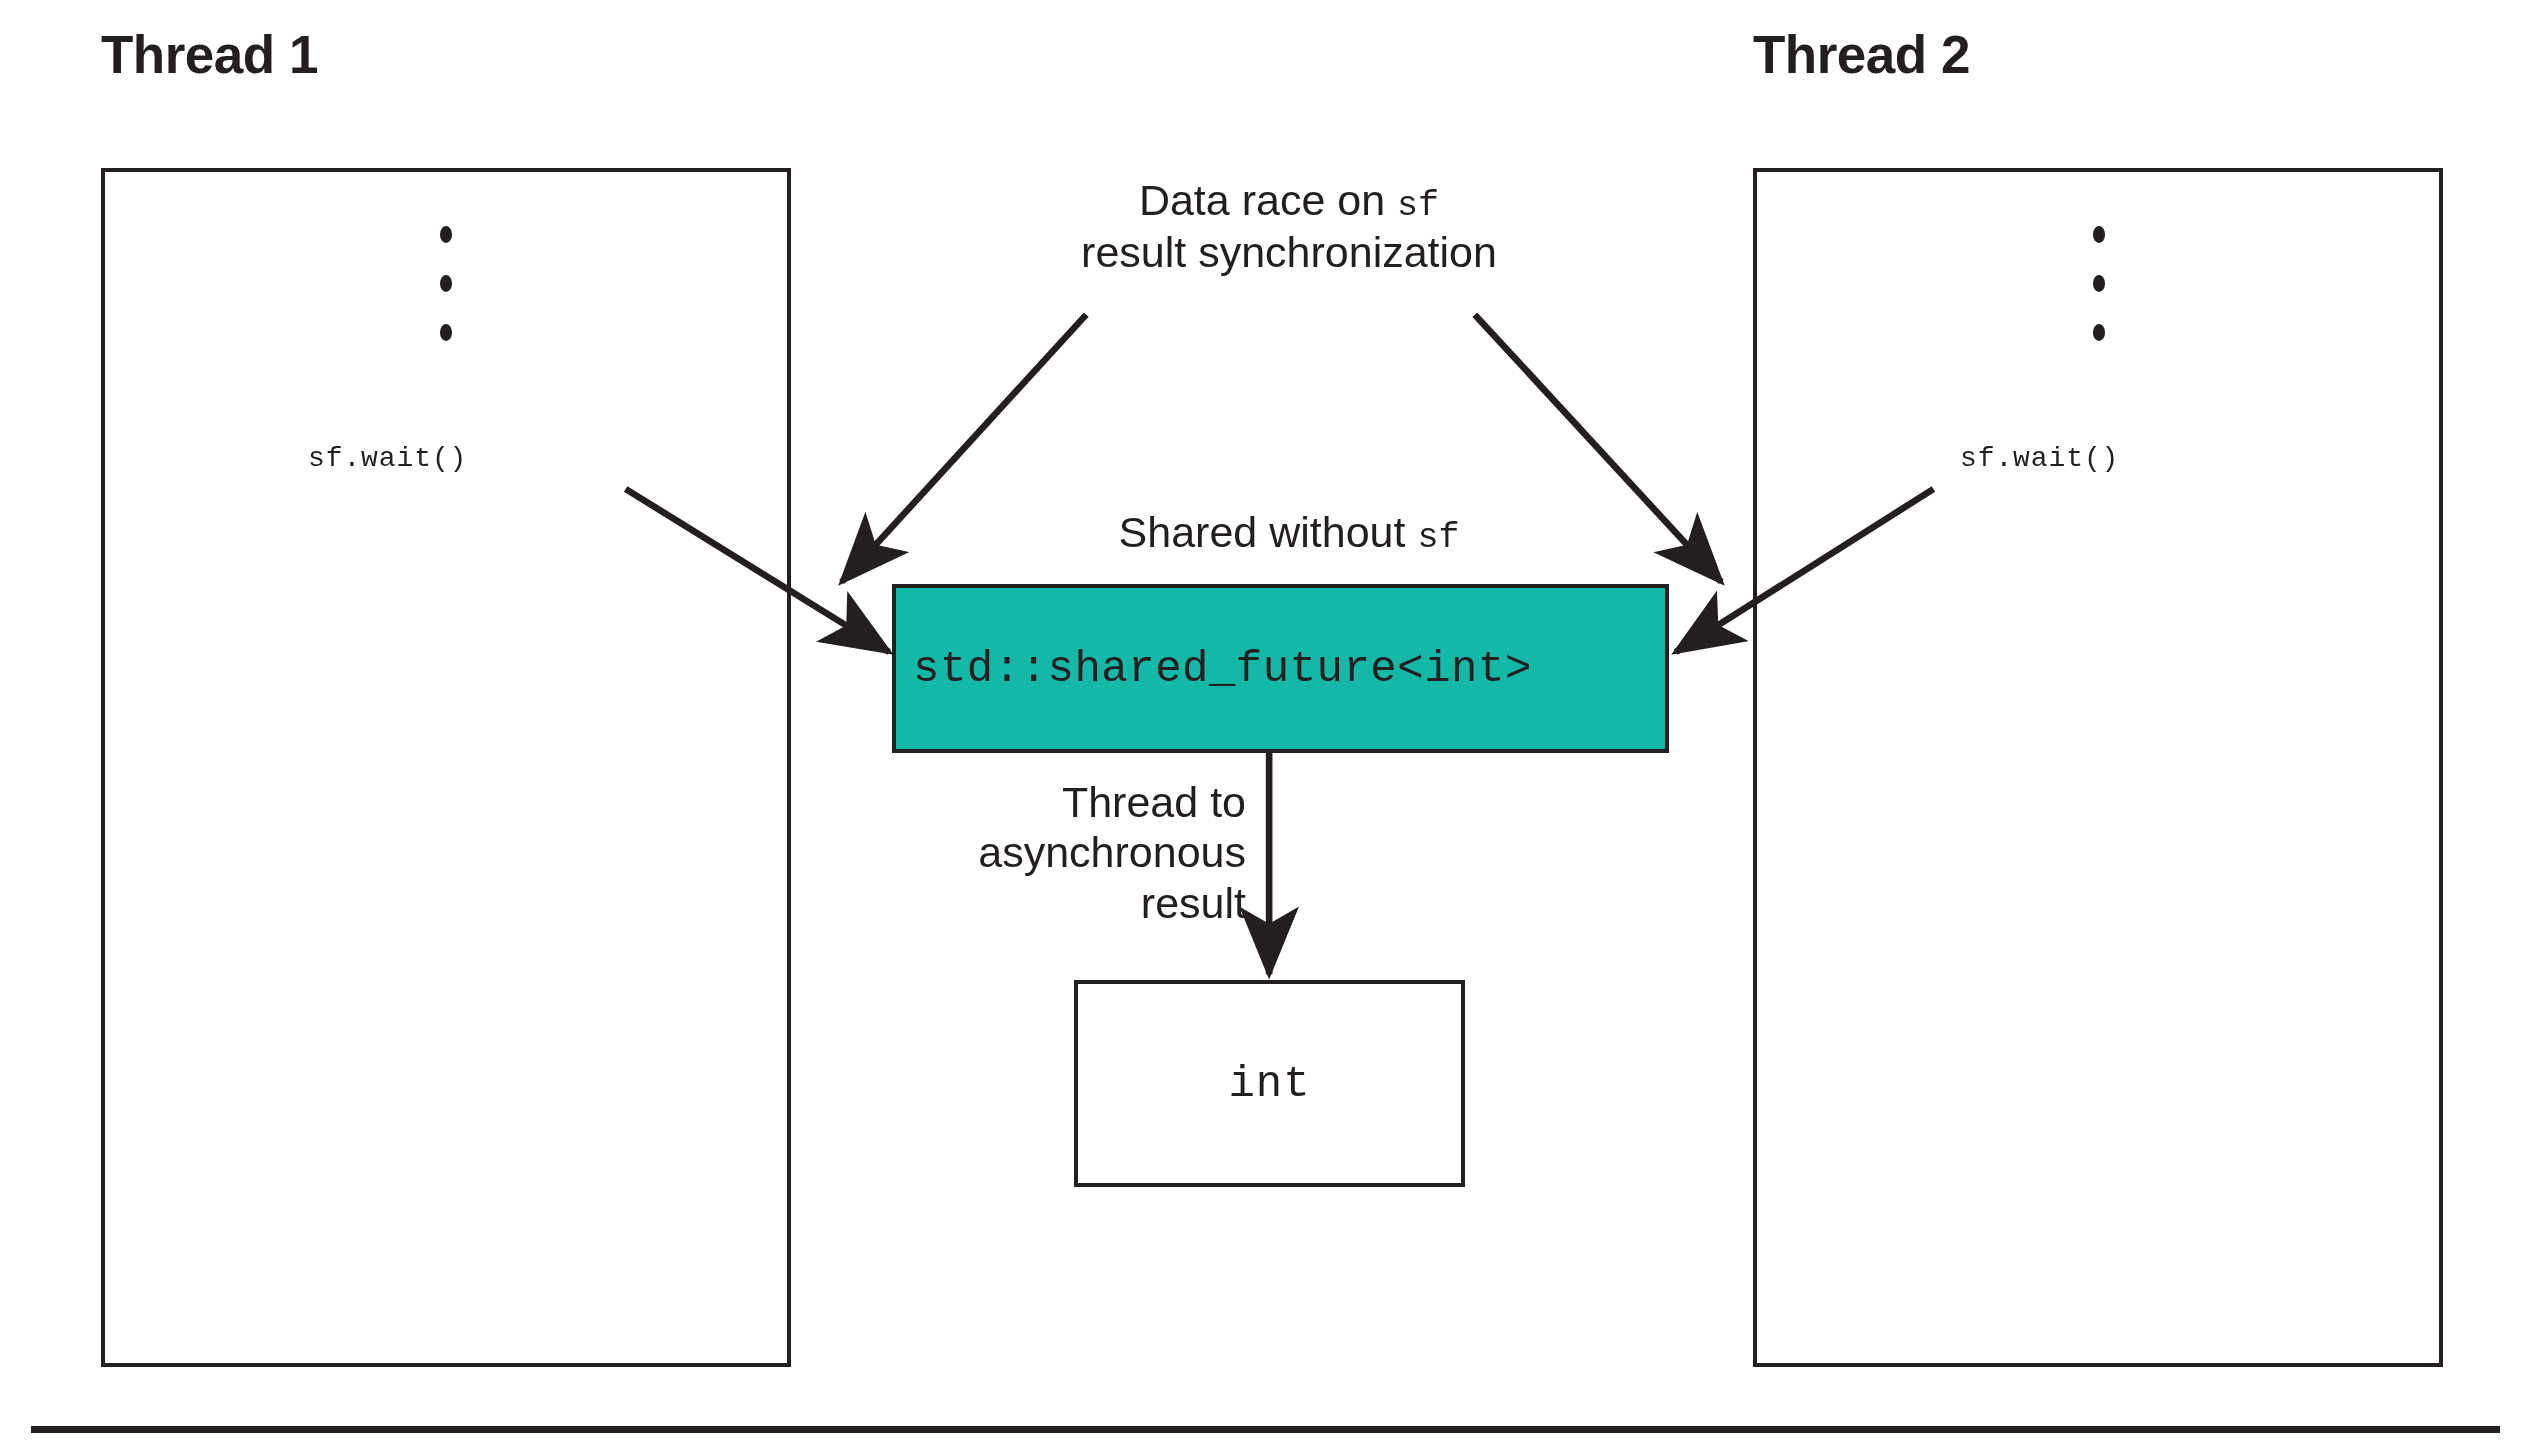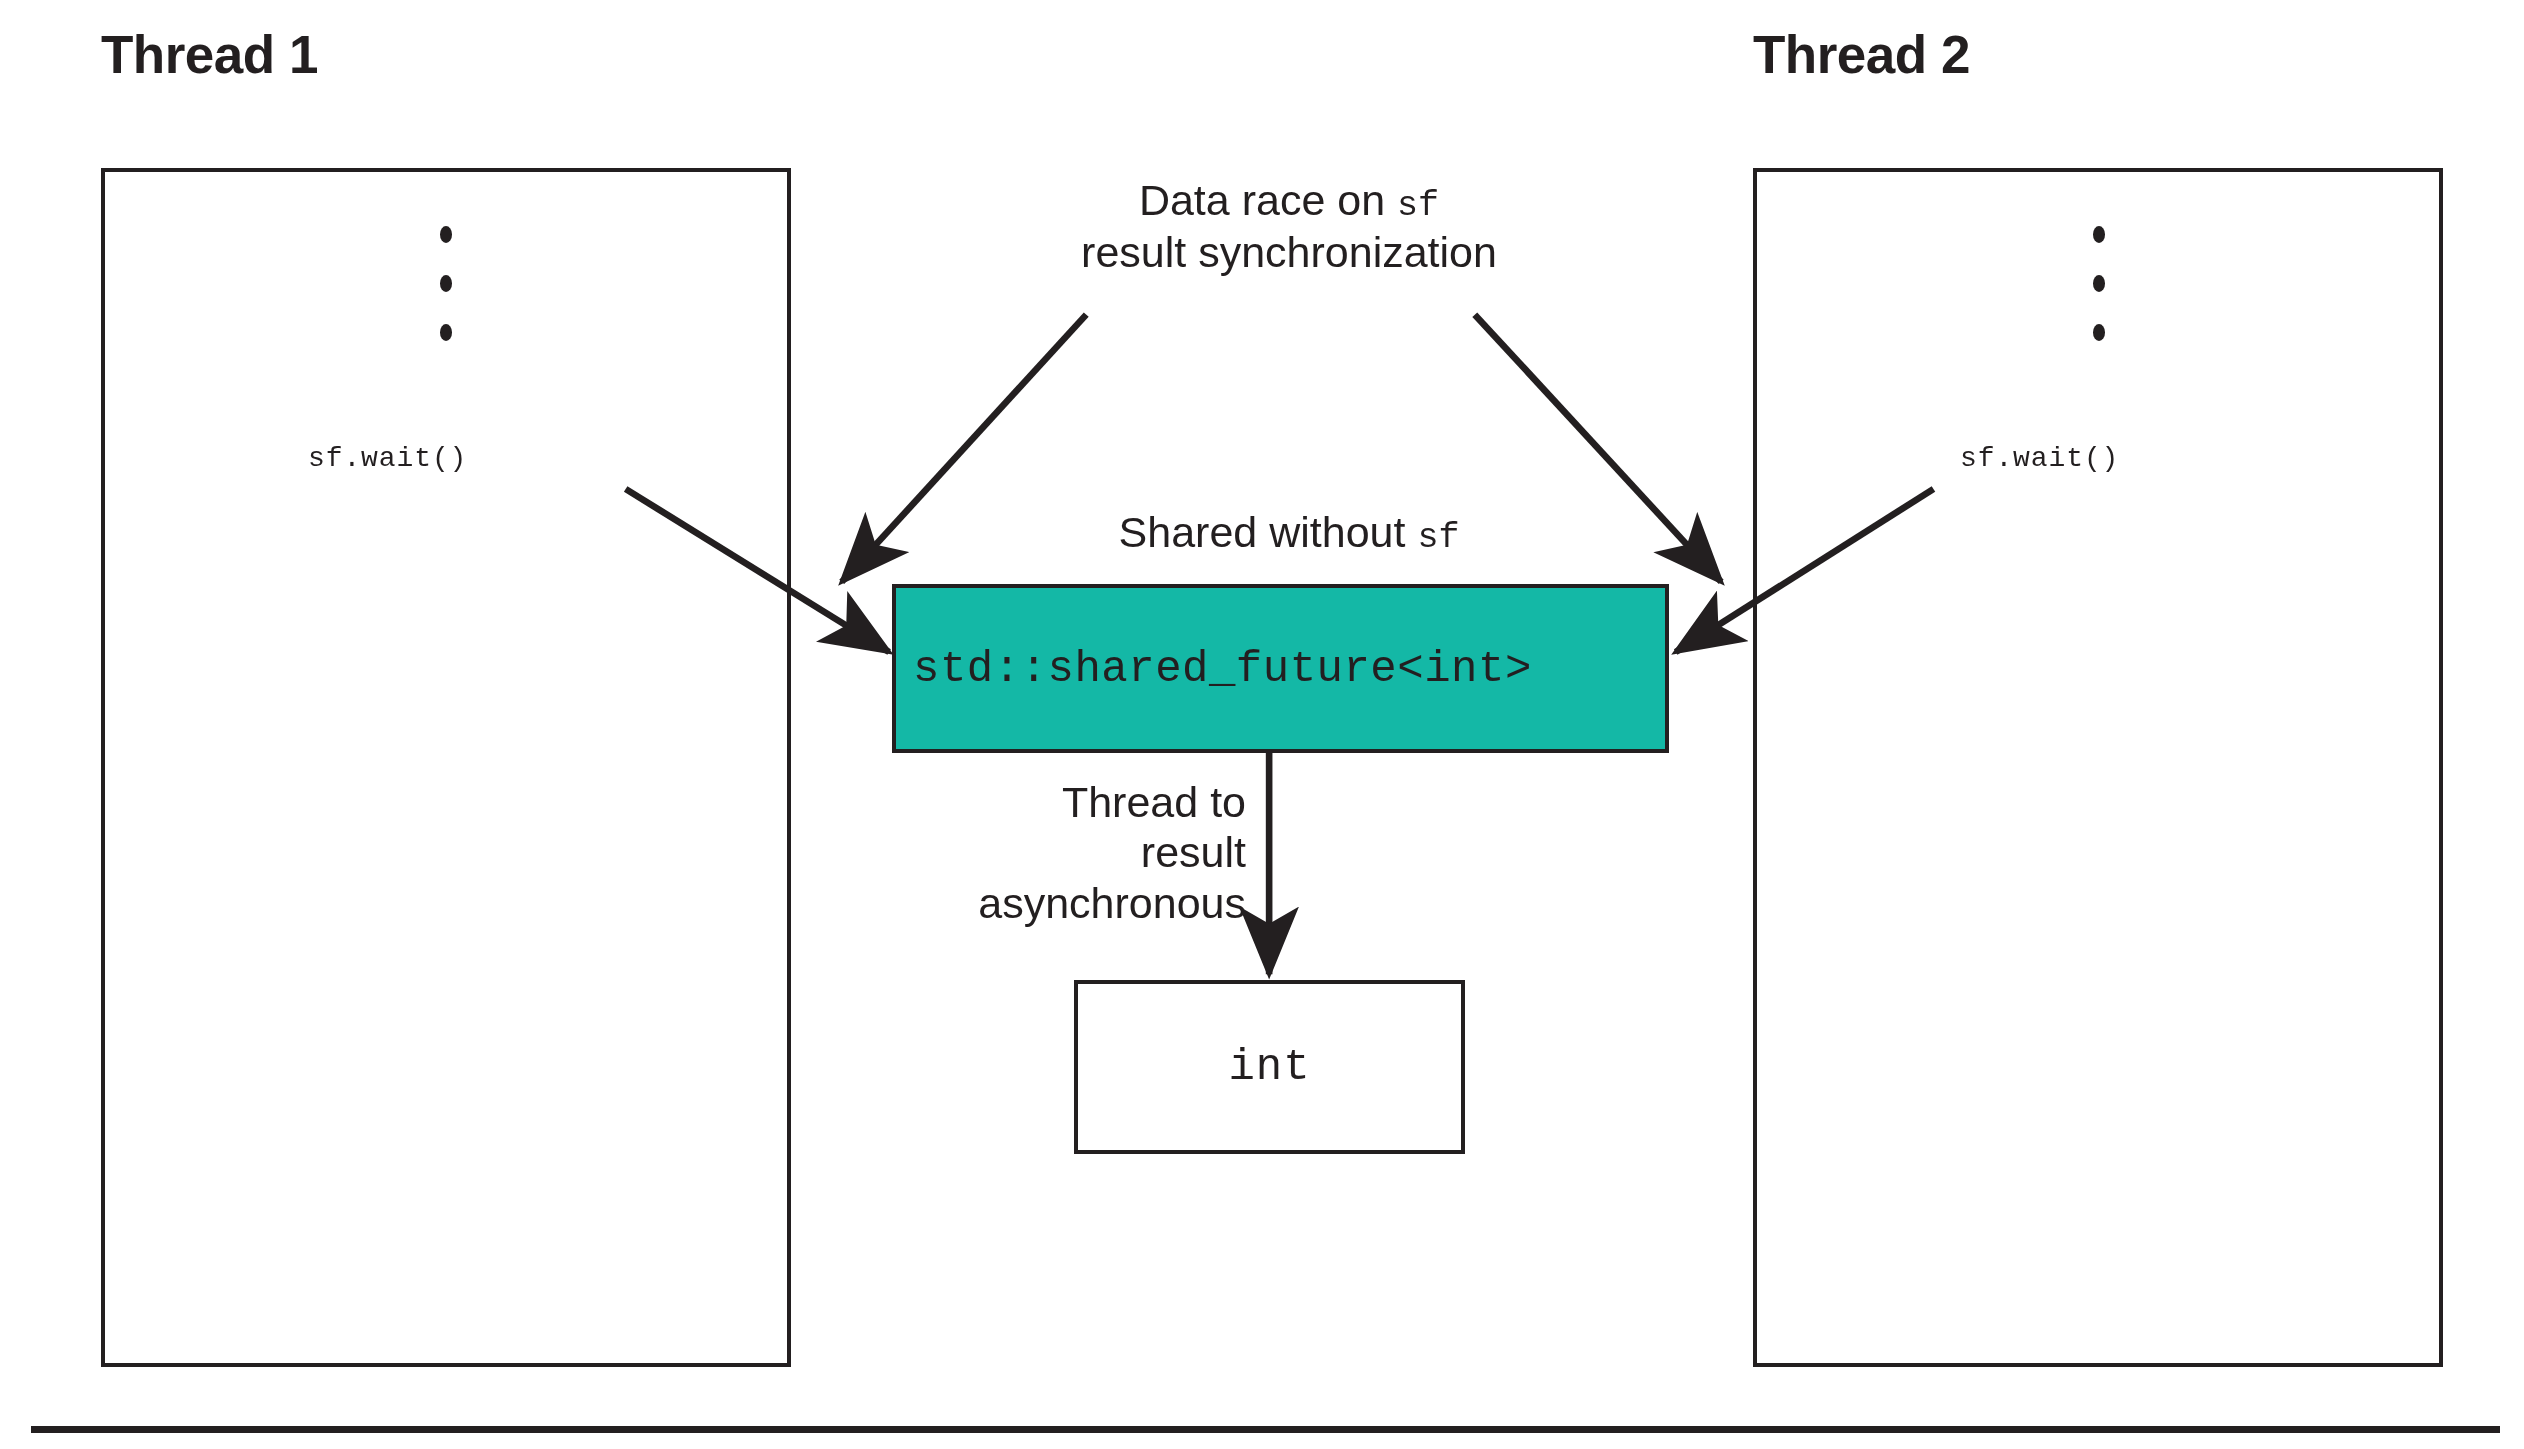--- a/index.html
+++ b/index.html
@@ -141,25 +141,25 @@
   </div>
 
   <div class="annot center" style="left:995px; top:507px; width:588px;"><span>Shared without </span><span class="mono">sf</span></div>
 
   <div class="shared-box" style="left:892px; top:584px; width:777px; height:169px;">
     <span class="code">std::shared_future&lt;int&gt;</span>
   </div>
 
   <div class="annot right" style="left:886px; top:777px; width:360px;">
     <div>Thread to</div>
+    <div>asynchronous</div>
     <div>result</div>
-    <div>asynchronous</div>
   </div>
 
-  <div class="int-box" style="left:1074px; top:980px; width:391px; height:174px;">
+  <div class="int-box" style="left:1074px; top:980px; width:391px; height:207px;">
     <span class="code">int</span>
   </div>
 
   <svg class="overlay" viewBox="0 0 2664 1529">
     <defs>
       <marker id="ah" markerWidth="11" markerHeight="9" refX="10.2" refY="4.5" orient="auto" markerUnits="strokeWidth">
         <path d="M0,0 L11,4.5 L0,9 L2.6,4.5 Z" fill="#231f20"></path>
       </marker>
     </defs>
 

